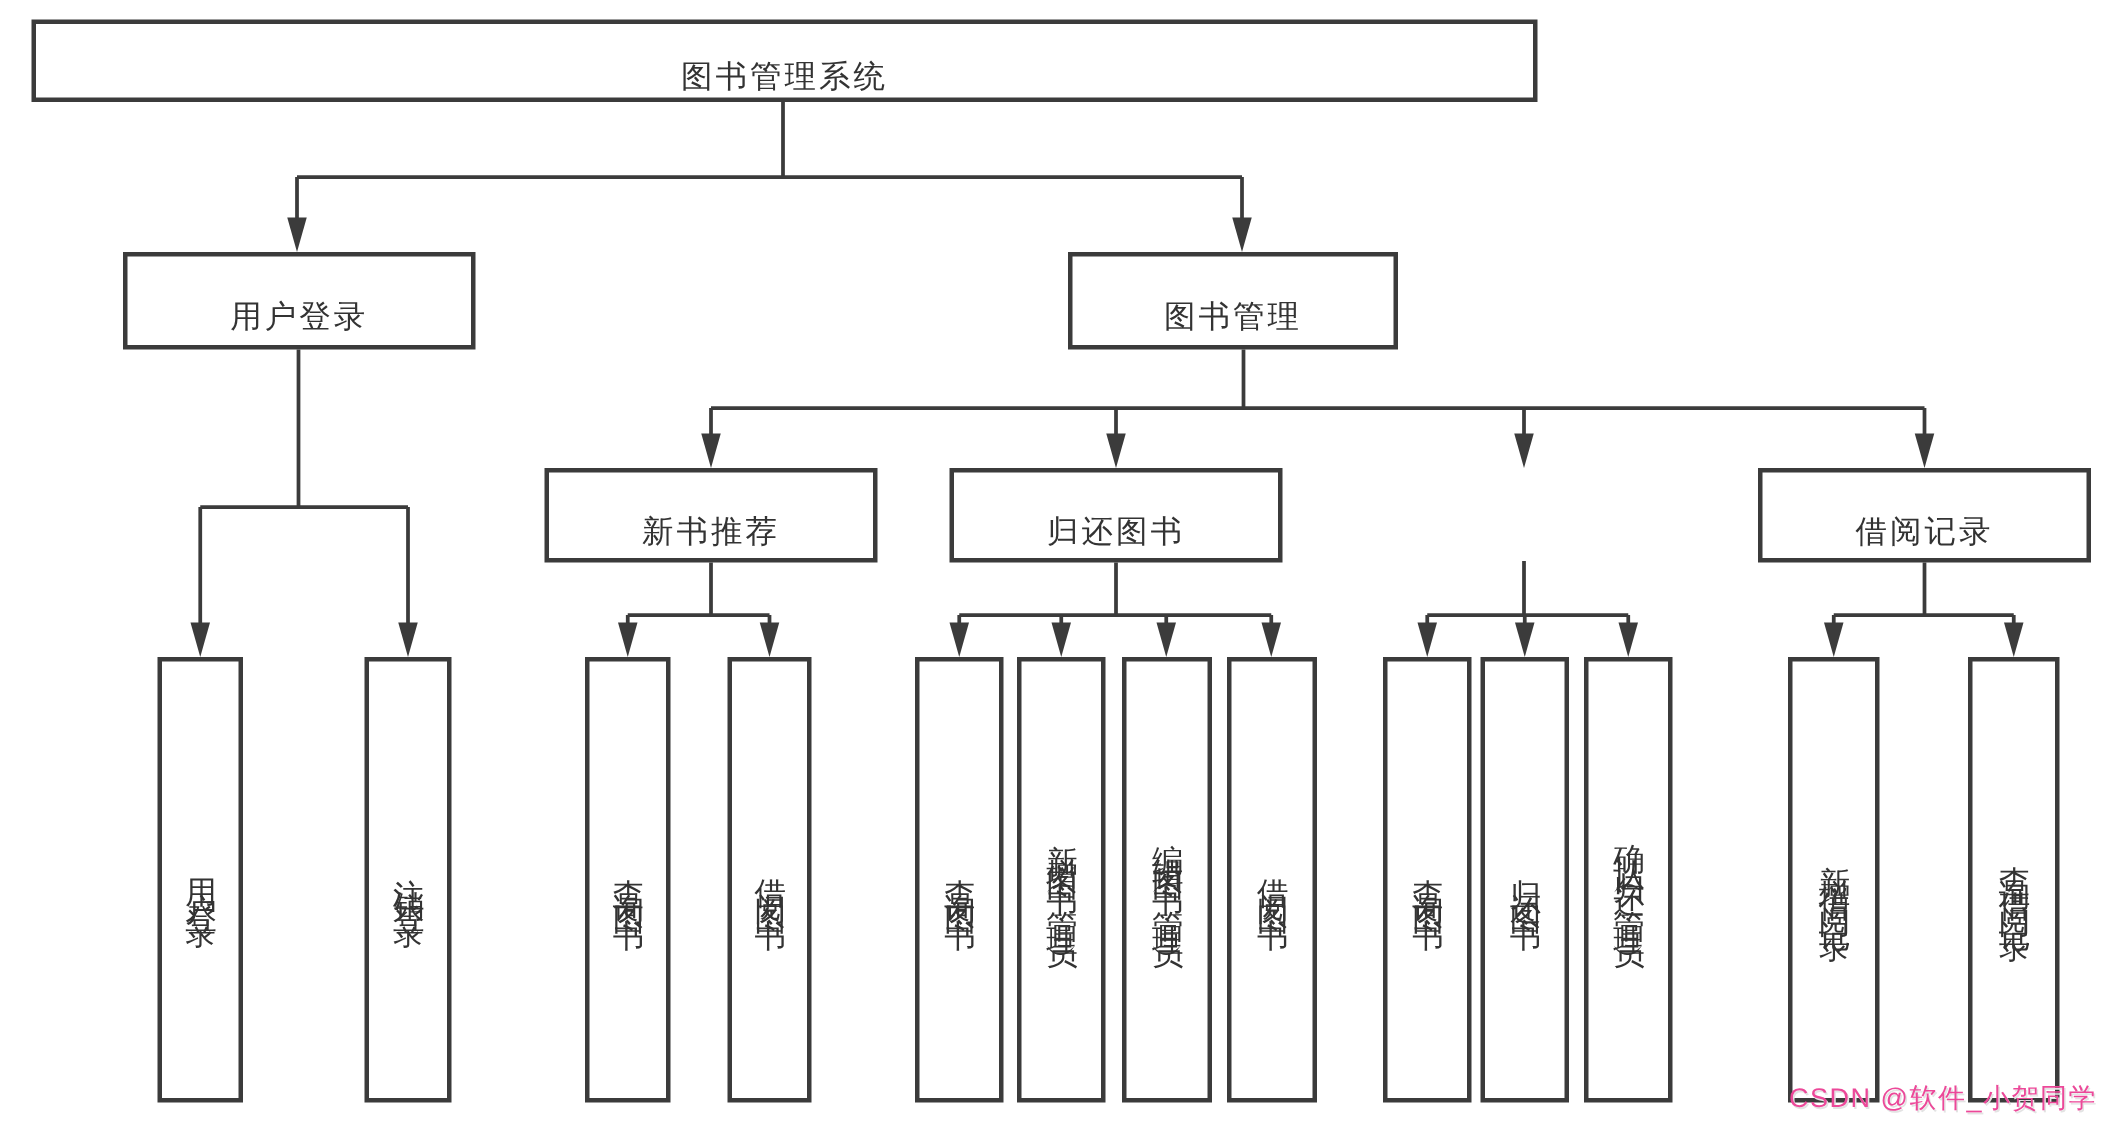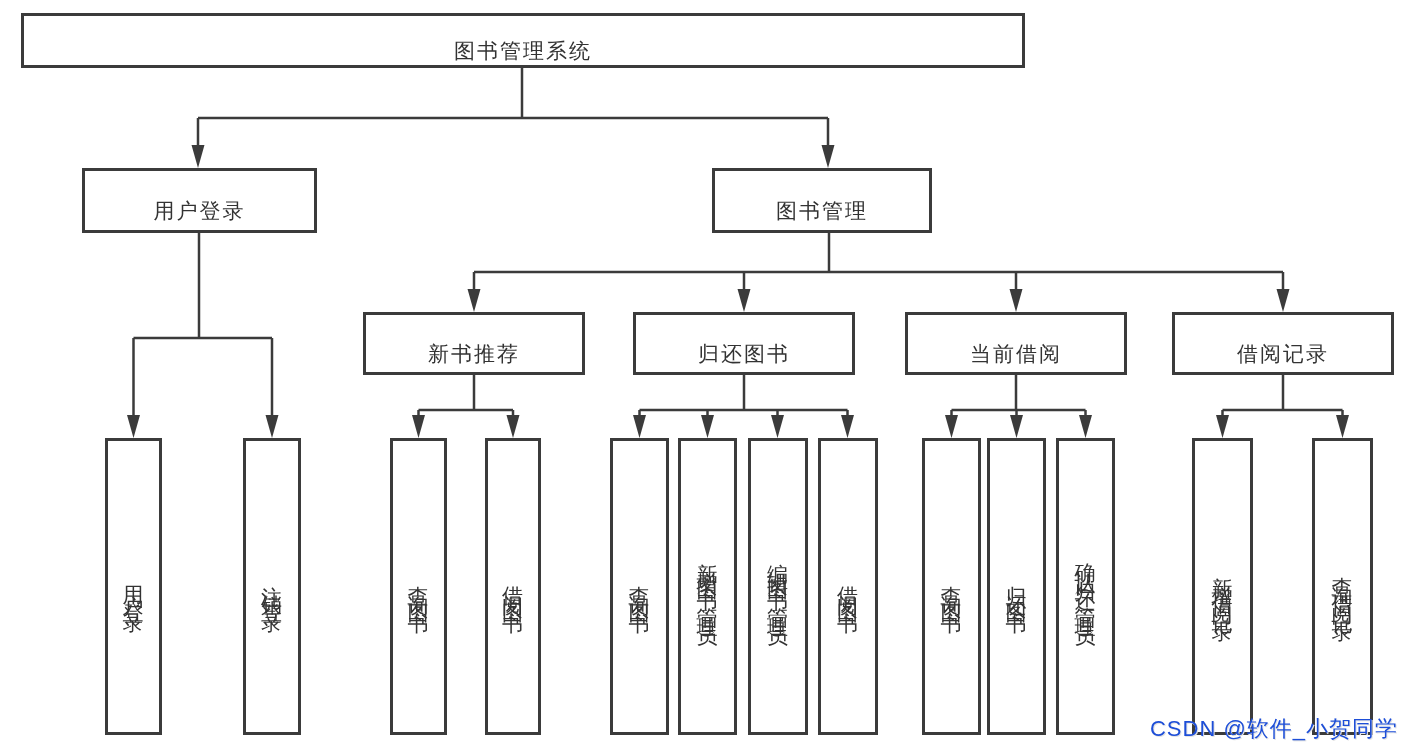--- a/index.html
+++ b/index.html
@@ -68,22 +68,22 @@
   .leaf9  { left: 922px;  width: 59px; }
   .leaf10 { left: 987px;  width: 59px; }
   .leaf11 { left: 1056px; width: 59px; }
   .leaf12 { left: 1192px; width: 61px; }
   .leaf13 { left: 1312px; width: 61px; }
   .watermark {
     position: absolute;
     right: 7px;
     bottom: 3px;
     z-index: 3;
-    font-size: 22px;
-    color: #1d4ed8;
+    font-size: 18px;
+    color: #ec4899;
     letter-spacing: 1px;
     text-shadow: 1px 1px 0 #e3e3e3;
     white-space: nowrap;
   }
 </style>
 </head>
 <body>
 
 <div class="canvas">
 
@@ -170,23 +170,20 @@
   <div class="box l2b">
     <span class="hlabel">图书管理</span>
   </div>
 
   <div class="box l3 l3a">
     <span class="hlabel">新书推荐</span>
   </div>
   <div class="box l3 l3b">
     <span class="hlabel">归还图书</span>
   </div>
-  <div class="box l3 l3c">
-    <span class="hlabel">当前借阅</span>
-  </div>
   <div class="box l3 l3d">
     <span class="hlabel">借阅记录</span>
   </div>
 
   <div class="box leaf leaf1">
     <span class="vlabel">用户登录</span>
   </div>
   <div class="box leaf leaf2">
     <span class="vlabel">注销登录</span>
   </div>

